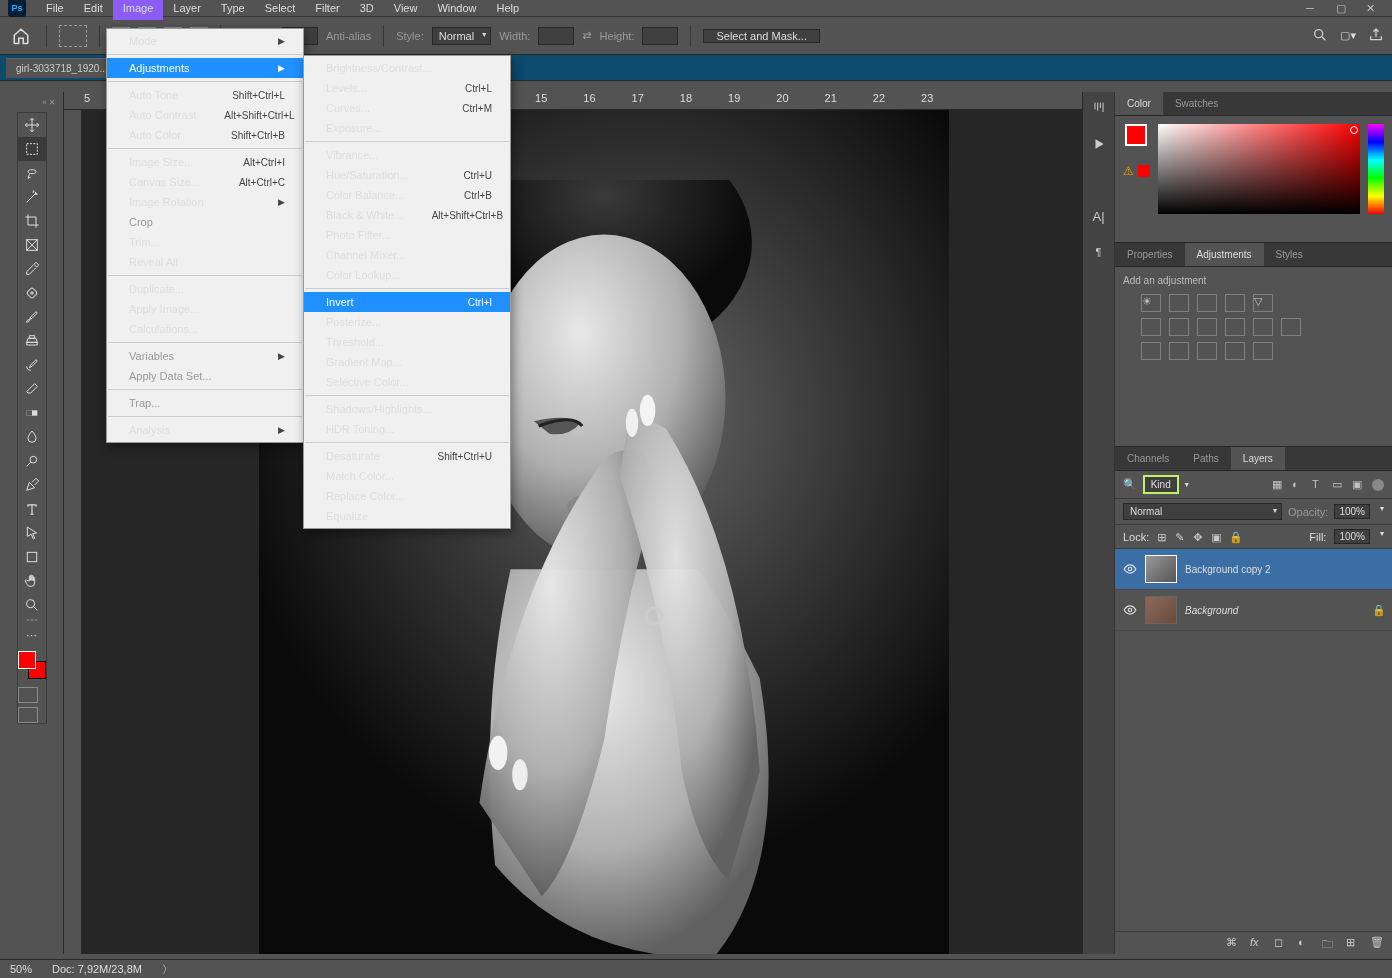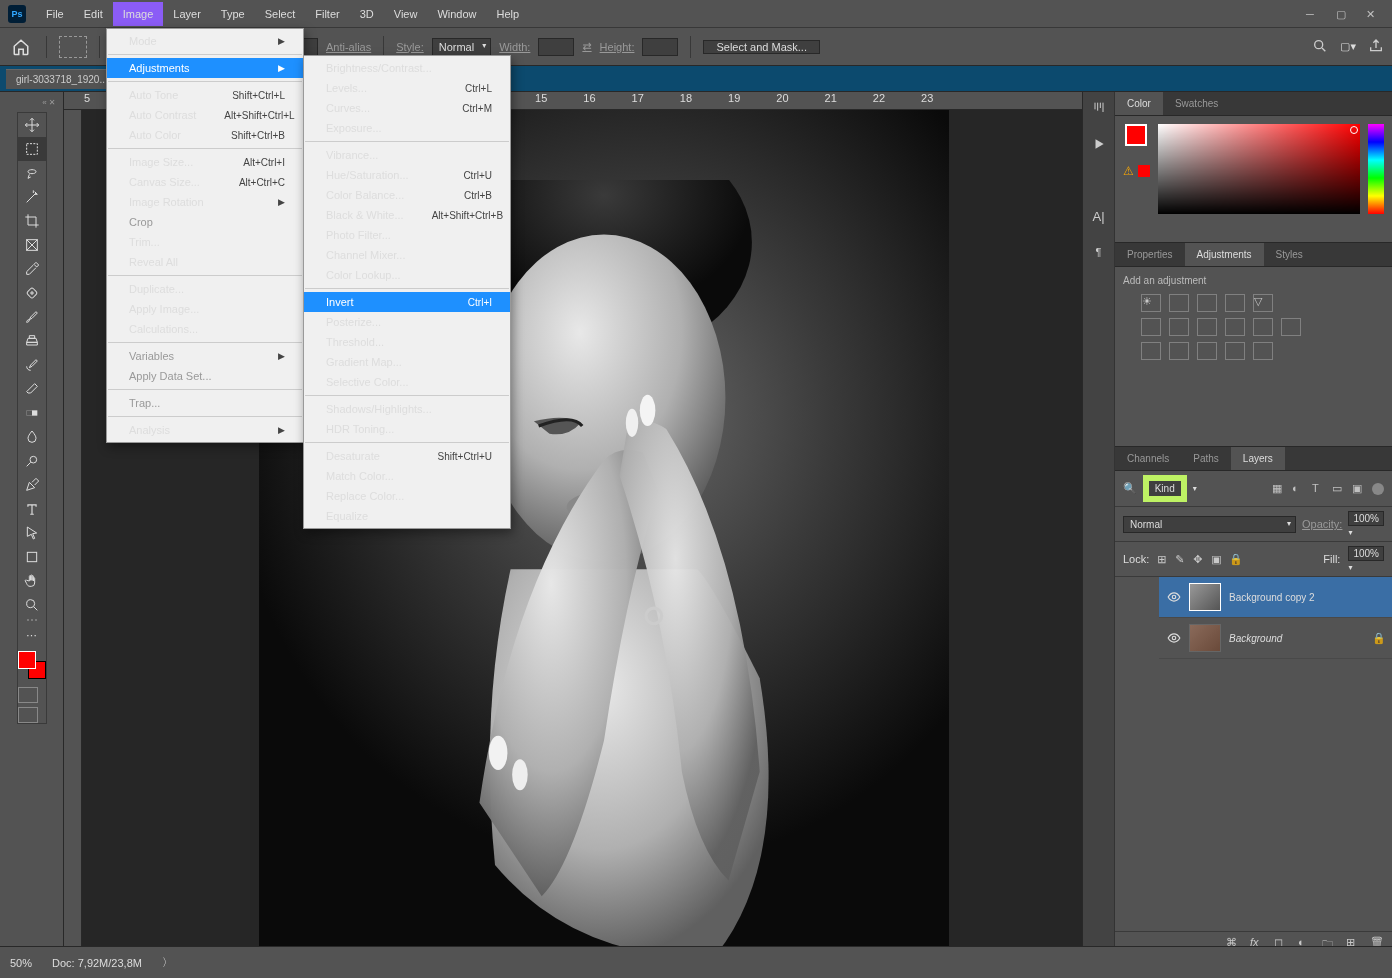--- a/index.html
+++ b/index.html
@@ -1,32 +1,32 @@
 <!DOCTYPE html>
 <html><head>
 <meta charset="utf-8">
 <style>
 * { margin:0; padding:0; box-sizing:border-box; font-family:"Segoe UI",Tahoma,sans-serif; font-size:11px; color:#ddd; user-select:none; }
 body { background:#535353; width:1392px; height:978px; overflow:hidden; position:relative; }
 
 
-.menubar { height:28px; background:#535353; display:flex; align-items:center; padding:0 8px; border-bottom:1px solid #383838; }
+.menubar { height:17px; background:#535353; display:flex; align-items:center; padding:0 8px; border-bottom:1px solid #383838; }
 .ps-icon { width:18px; height:18px; background:#001e36; border-radius:3px; display:flex; align-items:center; justify-content:center; color:#31a8ff; font-weight:bold; font-size:9px; margin-right:10px; }
 .menu-item { padding:6px 10px; cursor:pointer; }
 .menu-item.open { background:#8b5cf6; }
 .win-controls { margin-left:auto; display:flex; gap:18px; padding-right:6px; }
 .win-btn { width:12px; height:12px; opacity:.8; cursor:pointer; }
 
 
 .optbar { height:38px; background:#535353; display:flex; align-items:center; padding:0 8px; border-bottom:1px solid #282828; gap:8px; }
 .home-btn { width:26px; height:26px; display:flex; align-items:center; justify-content:center; }
 .tool-preset { width:28px; height:22px; border:1px dashed #999; }
 .sep { width:1px; height:22px; background:#383838; margin:0 4px; }
 .opt-icon { width:18px; height:18px; border:1px solid #888; }
-.opt-label { color:#999; font-size:11px;text-decoration:underline; }
+.opt-label { color:#999; font-size:11px; }
 .opt-select { background:#3f3f3f; border:1px solid #282828; padding:2px 16px 2px 6px; color:#ddd; position:relative; }
 .opt-select::after { content:"▾"; position:absolute; right:4px; font-size:8px; }
 .opt-input { width:36px; height:18px; background:#3f3f3f; border:1px solid #282828; }
 .mask-btn { background:#3f3f3f; border:1px solid #282828; padding:0 12px; }
 .right-icons { margin-left:auto; display:flex; gap:12px; align-items:center; }
 
 
 .tabbar { height:26px; background:#0c4a6e; display:flex; align-items:center; padding-left:6px; border-bottom:1px solid #282828; }
 .doc-tab { background:#535353; padding:4px 14px 4px 10px; font-size:10px; color:#ccc; border-top:1px solid #666; }
 
@@ -77,48 +77,48 @@
 
 
 .adj-hint { font-size:10px; color:#bbb; margin-bottom:8px; }
 .adj-rows { display:flex; flex-direction:column; gap:6px; }
 .adj-row { display:flex; gap:8px; padding-left:18px; }
 .adj-icon { width:20px; height:18px; border:1px solid #888; opacity:.85; cursor:pointer; }
 
 
 .layers-panel { flex:1; display:flex; flex-direction:column; background:#535353; }
 .layers-panel .hdr { display:flex; align-items:center; gap:6px; padding:4px 8px; border-bottom:1px solid #3a3a3a; }
-.kind-select { background:#3f3f3f; border:6px solid #bef264; padding:2px 6px; font-size:10px; }
+.kind-select { background:#3f3f3f; border:2px solid #bef264; padding:2px 6px; font-size:10px; }
 .filter-icons { display:flex; gap:6px; margin-left:auto; }
 .filter-icons span { width:14px; height:14px; opacity:.8; }
 .filter-toggle { width:12px; height:12px; border-radius:50%; background:#888; }
 .blend-row { display:flex; align-items:center; gap:6px; padding:4px 8px; border-bottom:1px solid #3a3a3a; }
 .blend-select { flex:1; background:#3f3f3f; border:1px solid #282828; padding:2px 6px; font-size:10px; position:relative; }
 .blend-select::after { content:"▾"; position:absolute; right:4px; font-size:8px; }
-.pct-input { display:flex; align-items:flex-start; gap:2px;flex-direction:column; }
+.pct-input { display:flex; align-items:flex-start; gap:10px; }
 .pct-input .val { background:#3f3f3f; border:1px solid #282828; padding:1px 4px; font-size:10px; }
 .lock-row { display:flex; align-items:center; gap:8px; padding:4px 8px; border-bottom:1px solid #3a3a3a; font-size:10px; }
 .lock-row .icons { display:flex; gap:6px; }
 .lock-row .li { width:12px; height:12px; opacity:.85; }
-.layer-list { flex:1; overflow:auto;padding-left:44px; }
+.layer-list { flex:1; overflow:auto; }
 .layer-row { display:flex; align-items:center; gap:8px; padding:6px 8px; border-bottom:1px solid #494949; cursor:pointer; }
 .layer-row.selected { background:#3a6ea5; }
 .eye { width:14px; height:14px; }
 .thumb { width:32px; height:28px; background:#888; border:1px solid #666; }
 .thumb.selected { border:1px solid #fff; }
 .thumb.color { background:linear-gradient(135deg,#8a6a5a,#6a4a3a); }
 .thumb.bw { background:linear-gradient(135deg,#999,#555); }
 .layer-name { font-size:10px; }
 .layer-name.italic { font-style:italic; }
 .lock-ic { margin-left:auto; width:12px; height:12px; opacity:.85; }
 .layer-footer { display:flex; gap:10px; padding:4px 8px; border-top:1px solid #3a3a3a; justify-content:flex-end; }
 .layer-footer span { width:14px; height:14px; opacity:.85; cursor:pointer; }
 
 
-.statusbar { position:absolute; bottom:0; left:0; right:0; height:32px; background:#535353; border-top:1px solid #282828; display:flex; align-items:center; padding:0 10px; gap:20px; font-size:10px; color:#ccc; }
+.statusbar { position:absolute; bottom:0; left:0; right:0; height:19px; background:#535353; border-top:1px solid #282828; display:flex; align-items:center; padding:0 10px; gap:20px; font-size:10px; color:#ccc; }
 
 
 .dropdown { position:absolute; background:#f0f0f0; border:1px solid #999; box-shadow:2px 4px 10px rgba(0,0,0,.4); z-index:100; padding:2px 0; }
 .dropdown .row { display:flex; align-items:center; padding:4px 18px 4px 22px; color:#222; cursor:default; white-space:nowrap; }
 .dropdown .row .lbl { flex:1; }
 .dropdown .row .shortcut { color:#444; margin-left:28px; font-size:10px; }
 .dropdown .row .arrow { margin-left:28px; font-size:9px; color:#444; }
 .dropdown .row.hover { background:#1e90ff; }
 .dropdown .row.hover .lbl, .dropdown .row.hover .shortcut, .dropdown .row.hover .arrow { color:#fff; }
 .dropdown .row.disabled .lbl { color:#999; }

